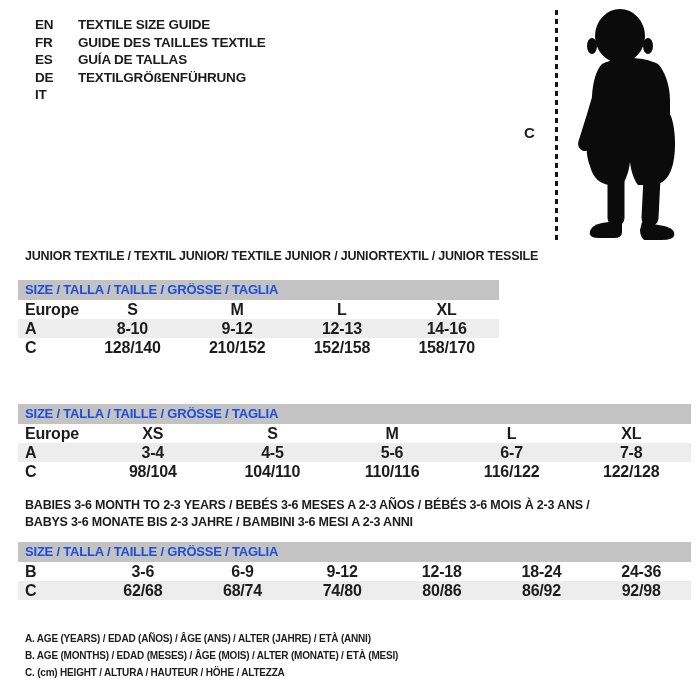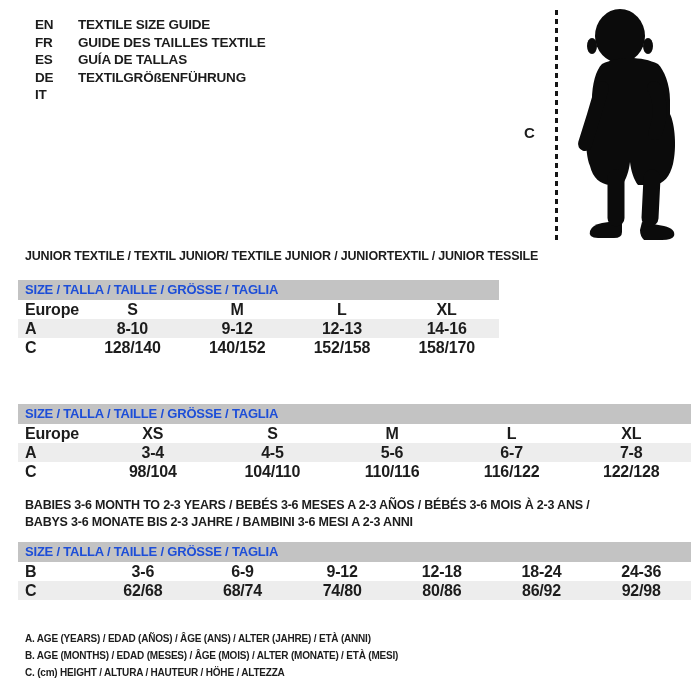--- a/index.html
+++ b/index.html
@@ -107,21 +107,21 @@
     <div class="row shaded">
       <span class="lbl">A</span>
       <span class="val">8-10</span>
       <span class="val">9-12</span>
       <span class="val">12-13</span>
       <span class="val">14-16</span>
     </div>
     <div class="row">
       <span class="lbl">C</span>
       <span class="val">128/140</span>
-      <span class="val">140/152</span>
+      <span class="val">210/152</span>
       <span class="val">152/158</span>
       <span class="val">158/170</span>
     </div>
   </div>
 
   <div class="gtable t2" style="top:404px">
     <div class="hdr">SIZE / TALLA / TAILLE / GRÖSSE / TAGLIA</div>
     <div class="row">
       <span class="lbl">Europe</span>
       <span class="val">XS</span>

